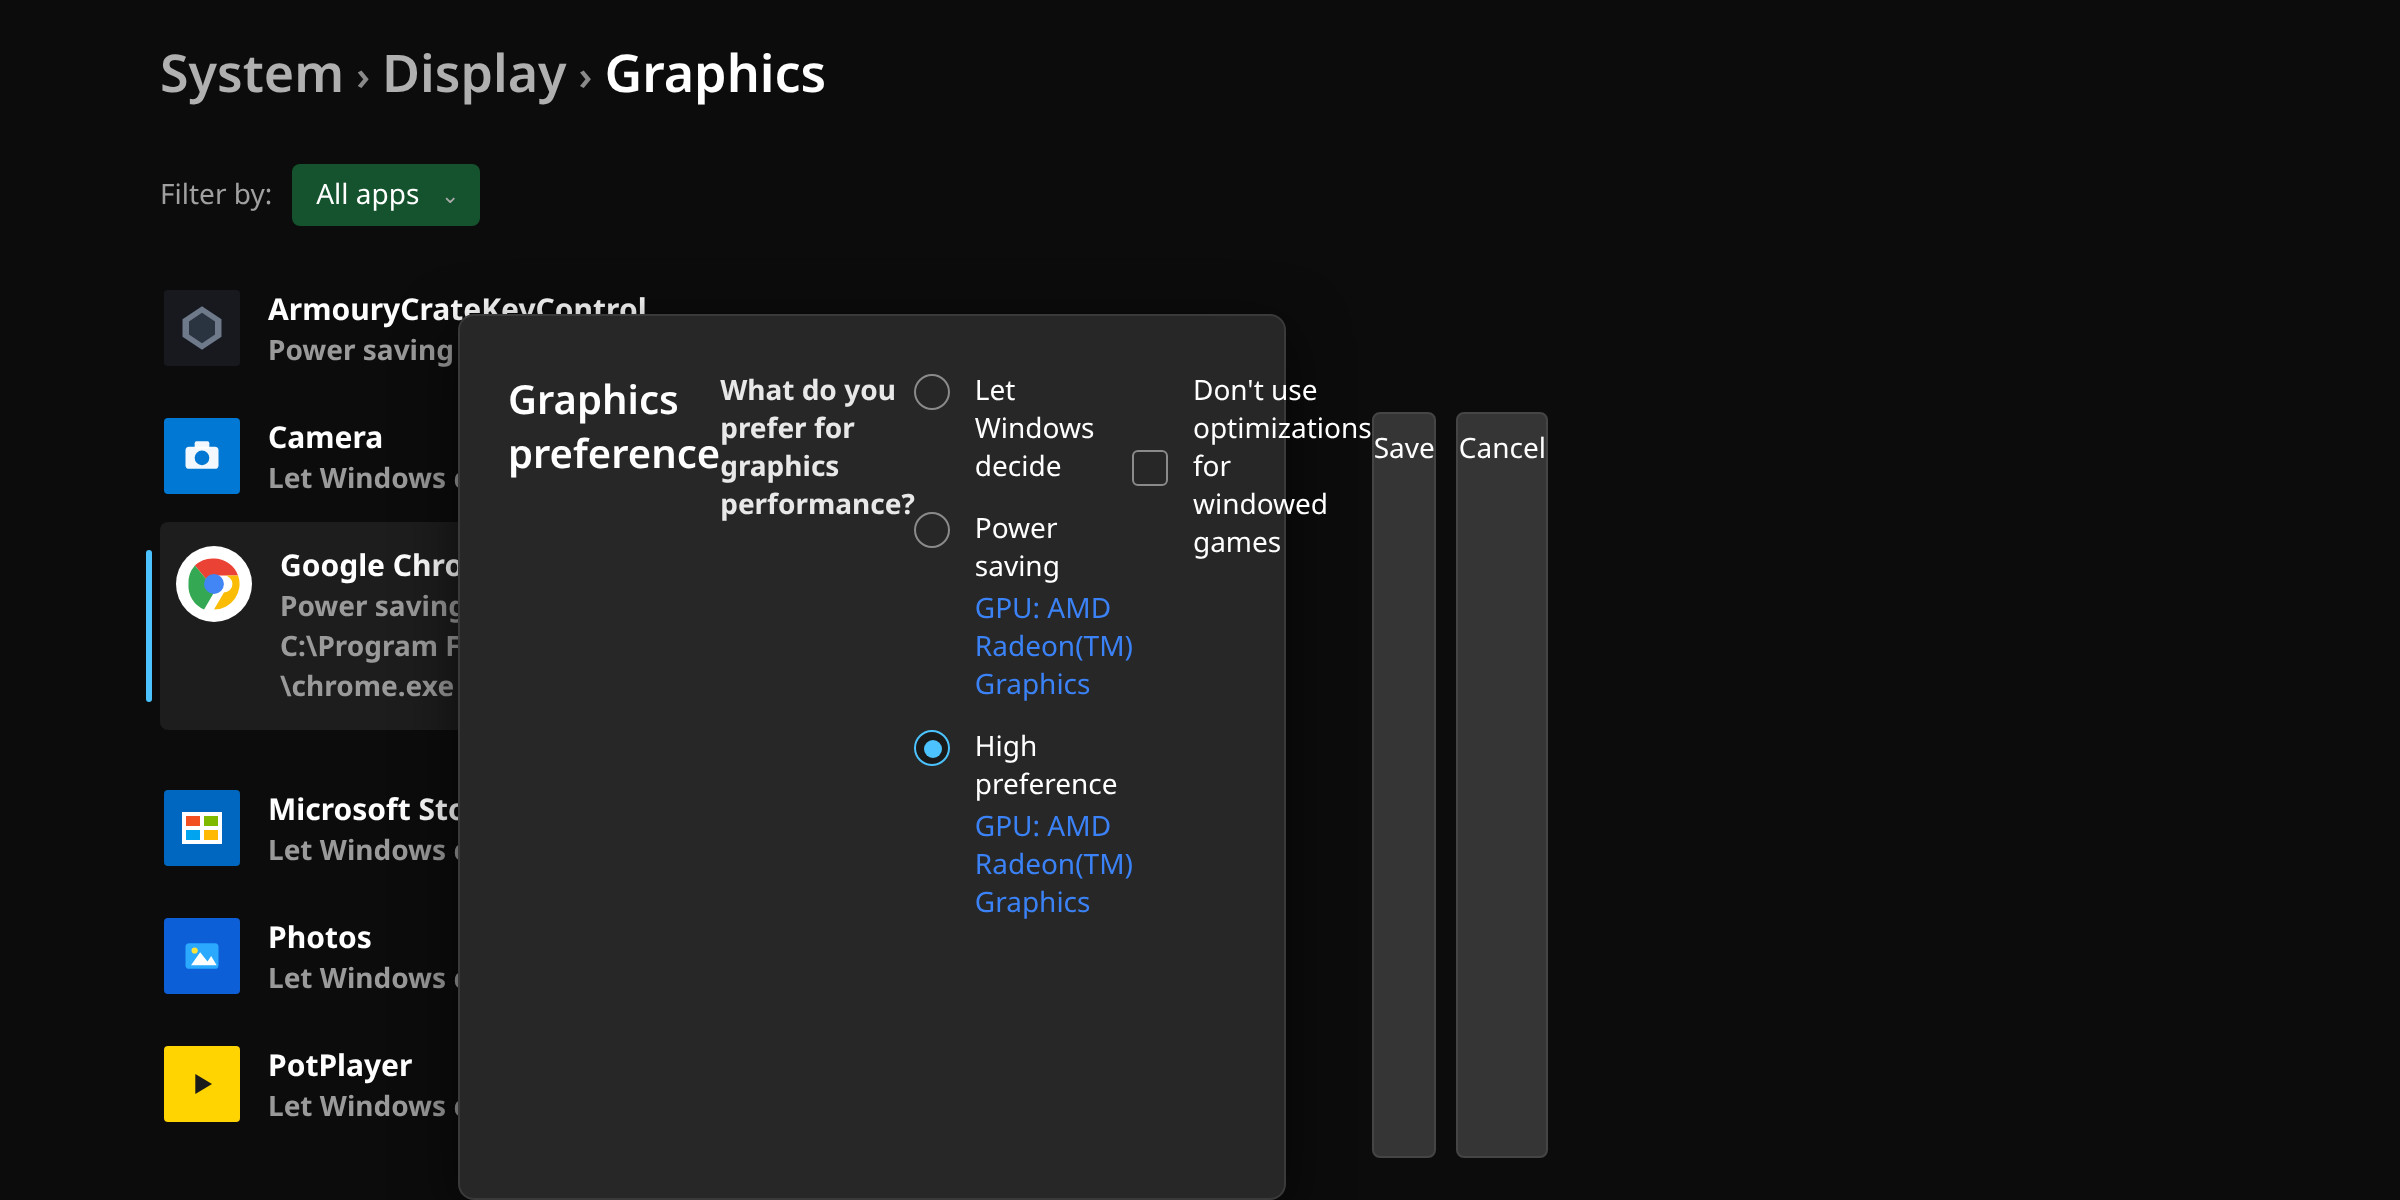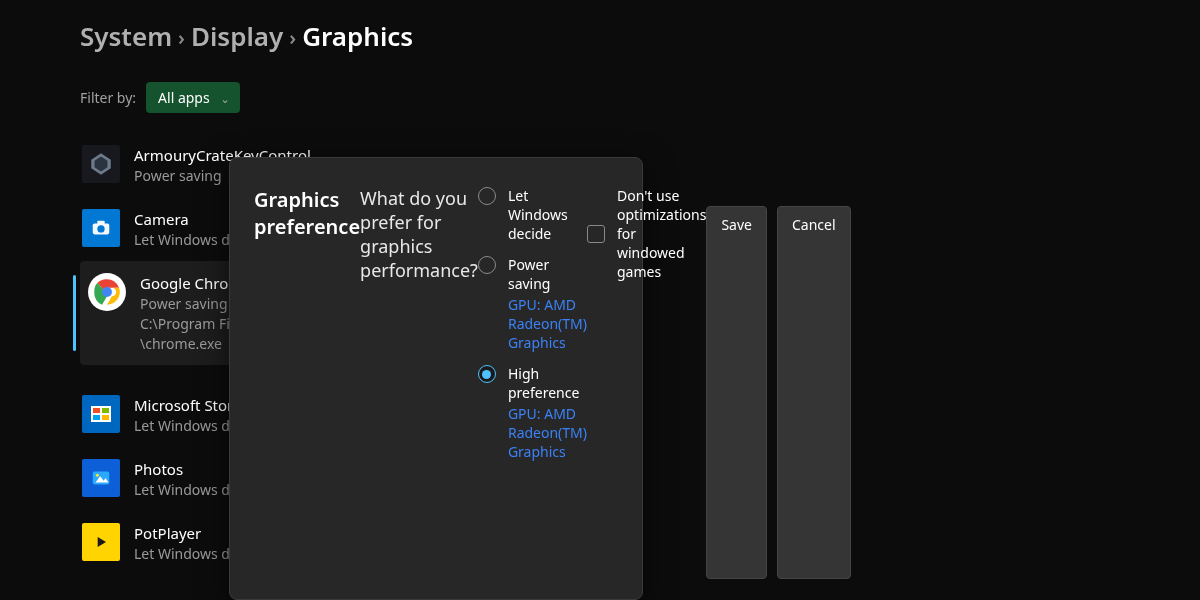--- a/index.html
+++ b/index.html
@@ -66,20 +66,21 @@
     gap: 0;
   }
   .app-row {
     display: flex;
     align-items: flex-start;
     gap: 14px;
     padding: 12px 0 12px 0;
     border-radius: 4px;
     width: 560px;
     position: relative;
+    font-weight: bold;
   }
   .app-row.selected {
     background: #1d1d1d;
     border-radius: 4px;
     padding: 12px 10px 12px 0;
   }
   .app-row.selected::before {
     content: "";
     position: absolute;
     left: -7px;
@@ -148,23 +149,24 @@
     padding: 28px 24px 20px 24px;
     display: flex;
     flex-direction: row;
   }
   .dialog-title {
     font-size: 20px;
     font-weight: 600;
     margin-bottom: 24px;
   }
   .dialog-subtitle {
-    font-size: 18px;
+    font-size: 14px;
     color: #e8e8e8;
     margin-bottom: 18px;
+    font-weight: bold;
   }
   .radio-group {
     display: flex;
     flex-direction: column;
     gap: 12px;
     margin-bottom: 22px;
   }
   .radio-item {
     display: flex;
     align-items: flex-start;
@@ -218,21 +220,21 @@
     display: flex;
     gap: 10px;
     margin-top: 20px;
   }
   .dlg-btn {
     flex: 1;
     background: #353535;
     border: 1px solid #454545;
     color: #ffffff;
     font-size: 14px;
-    padding: 8px 14px;
+    padding: 8px 0;
     border-radius: 4px;
     cursor: pointer;
     text-align: center;
   }
 </style>
 </head>
 <body>
 
 <div class="page">
 

